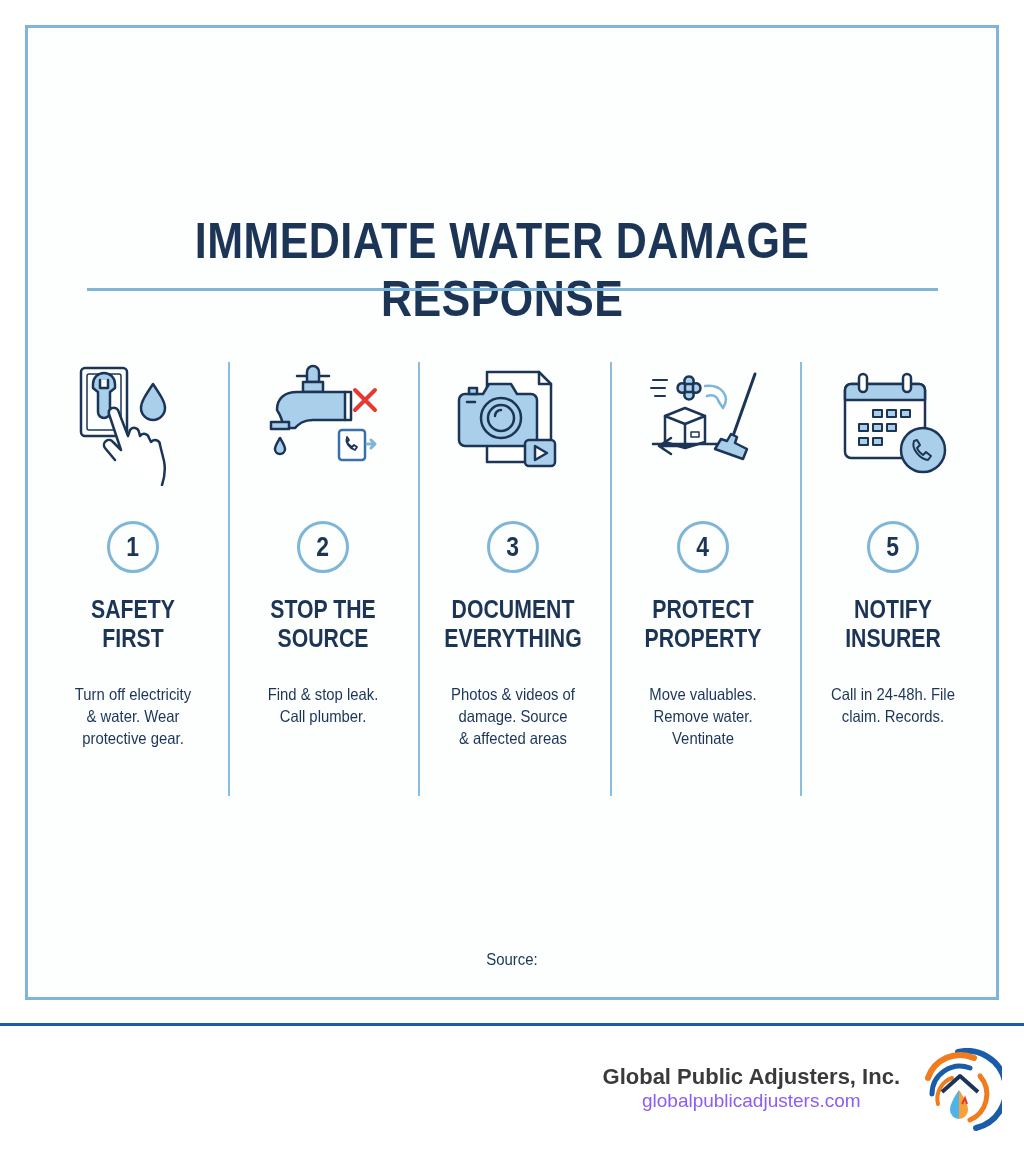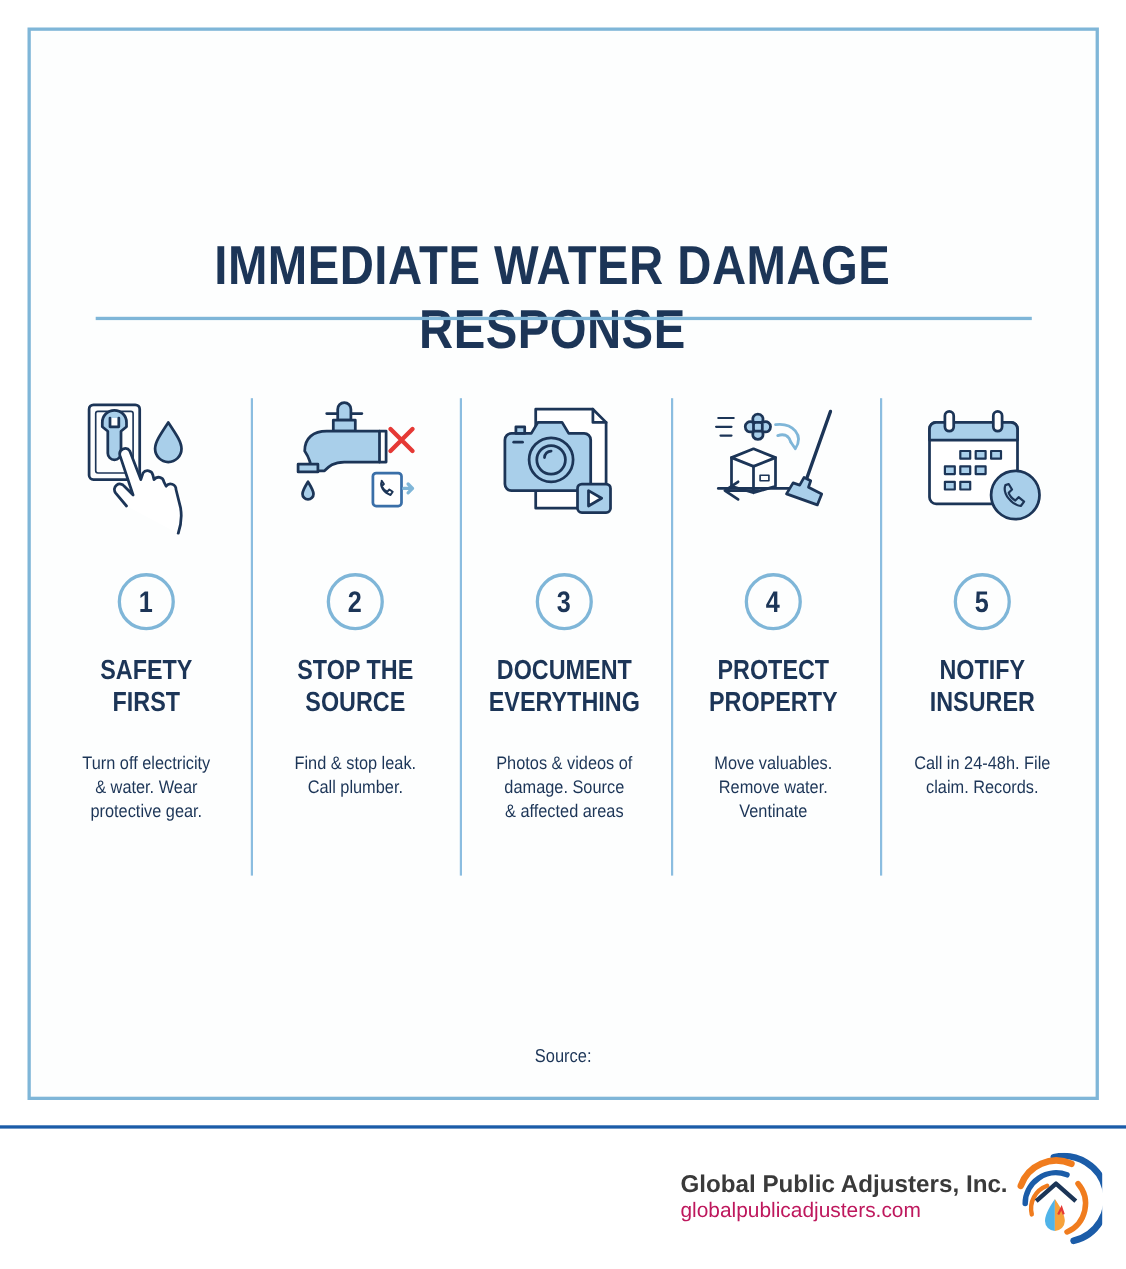--- a/index.html
+++ b/index.html
@@ -47,23 +47,23 @@
     transform: scaleX(0.9);
   }
 
   .source {
     position: absolute; left: 0; top: 950px; width: 1024px; text-align: center;
     font-size: 17px; color: #1c3557; transform: scaleX(0.88);
   }
 
   .footer-rule { position: absolute; left: 0; top: 1023px; width: 1024px; height: 3px; background: #1b5ca8; }
 
-  .brand { position: absolute; right: 108px; top: 1064px; text-align: left; }
+  .brand { position: absolute; right: 124px; top: 1064px; text-align: center; }
   .brand-name { font-weight: 700; font-size: 22px; color: #3a3a3a; line-height: 26px; }
-  .brand-url { font-size: 19px; color: #be185d; line-height: 22px; }
+  .brand-url { font-size: 19px; color: #8b5cf6; line-height: 22px; }
   .logo { position: absolute; left: 918px; top: 1048px; width: 84px; height: 84px; }
 </style>
 </head>
 <body>
 
 <div class="frame"></div>
 
 <div class="title">IMMEDIATE WATER DAMAGE RESPONSE</div>
 <div class="title-rule"></div>
 

